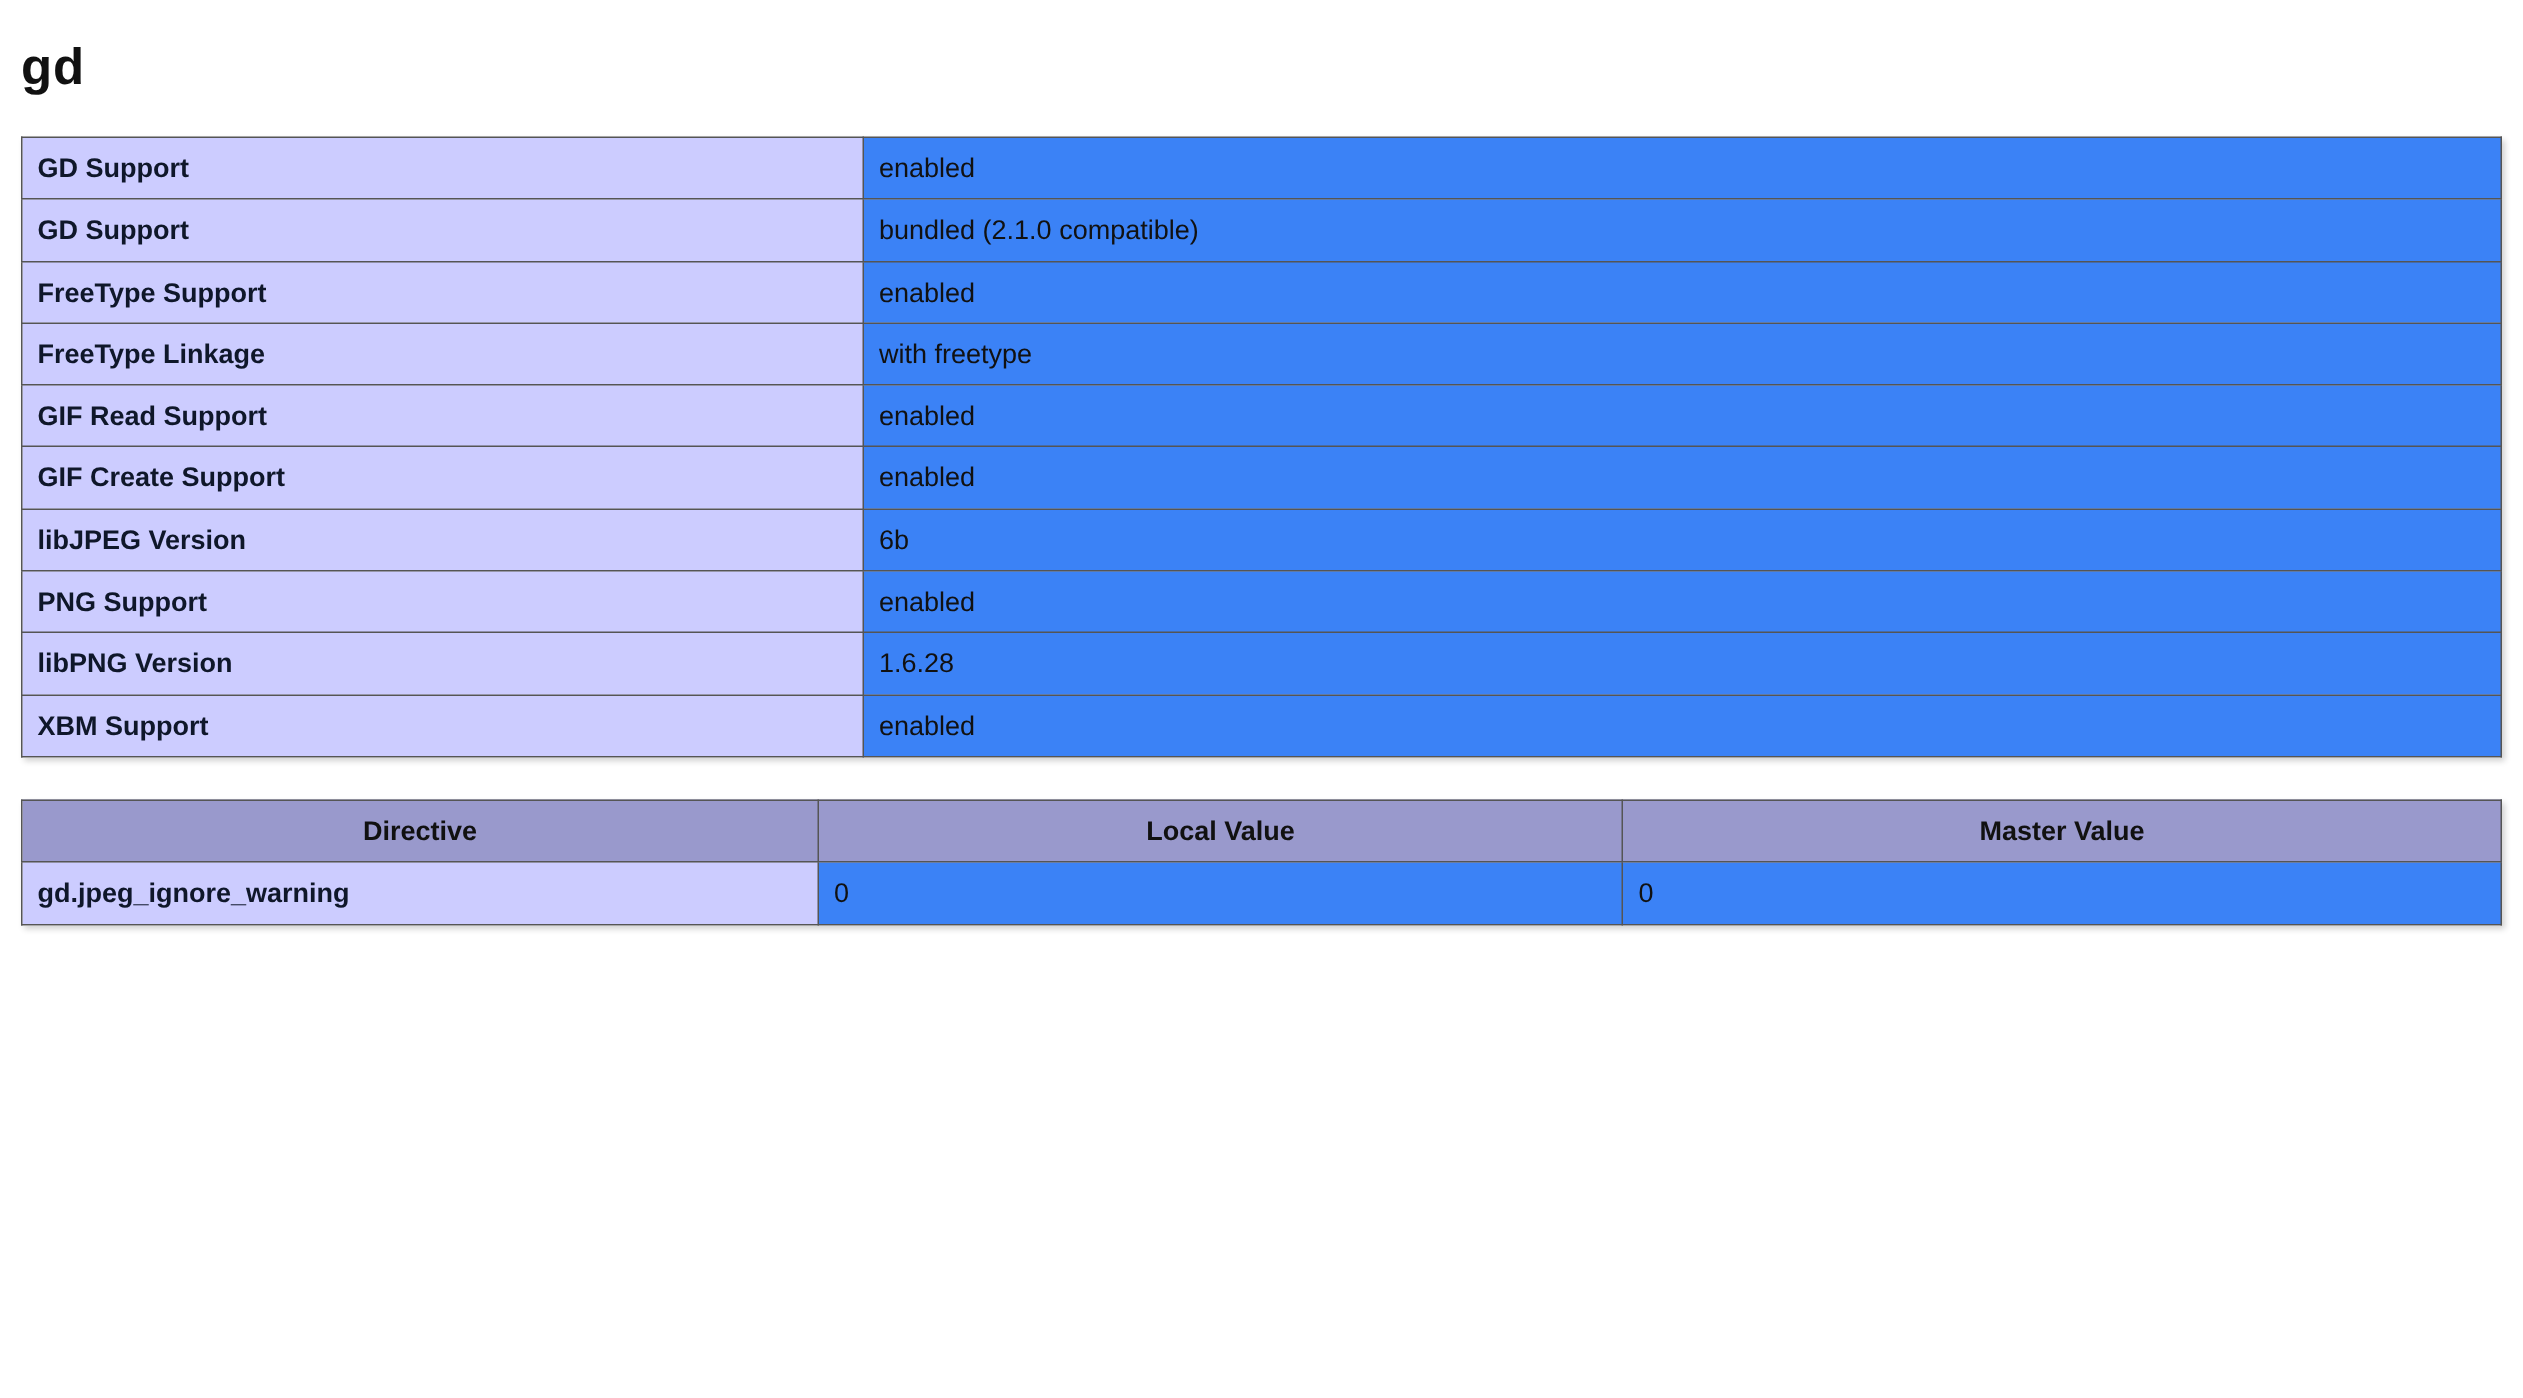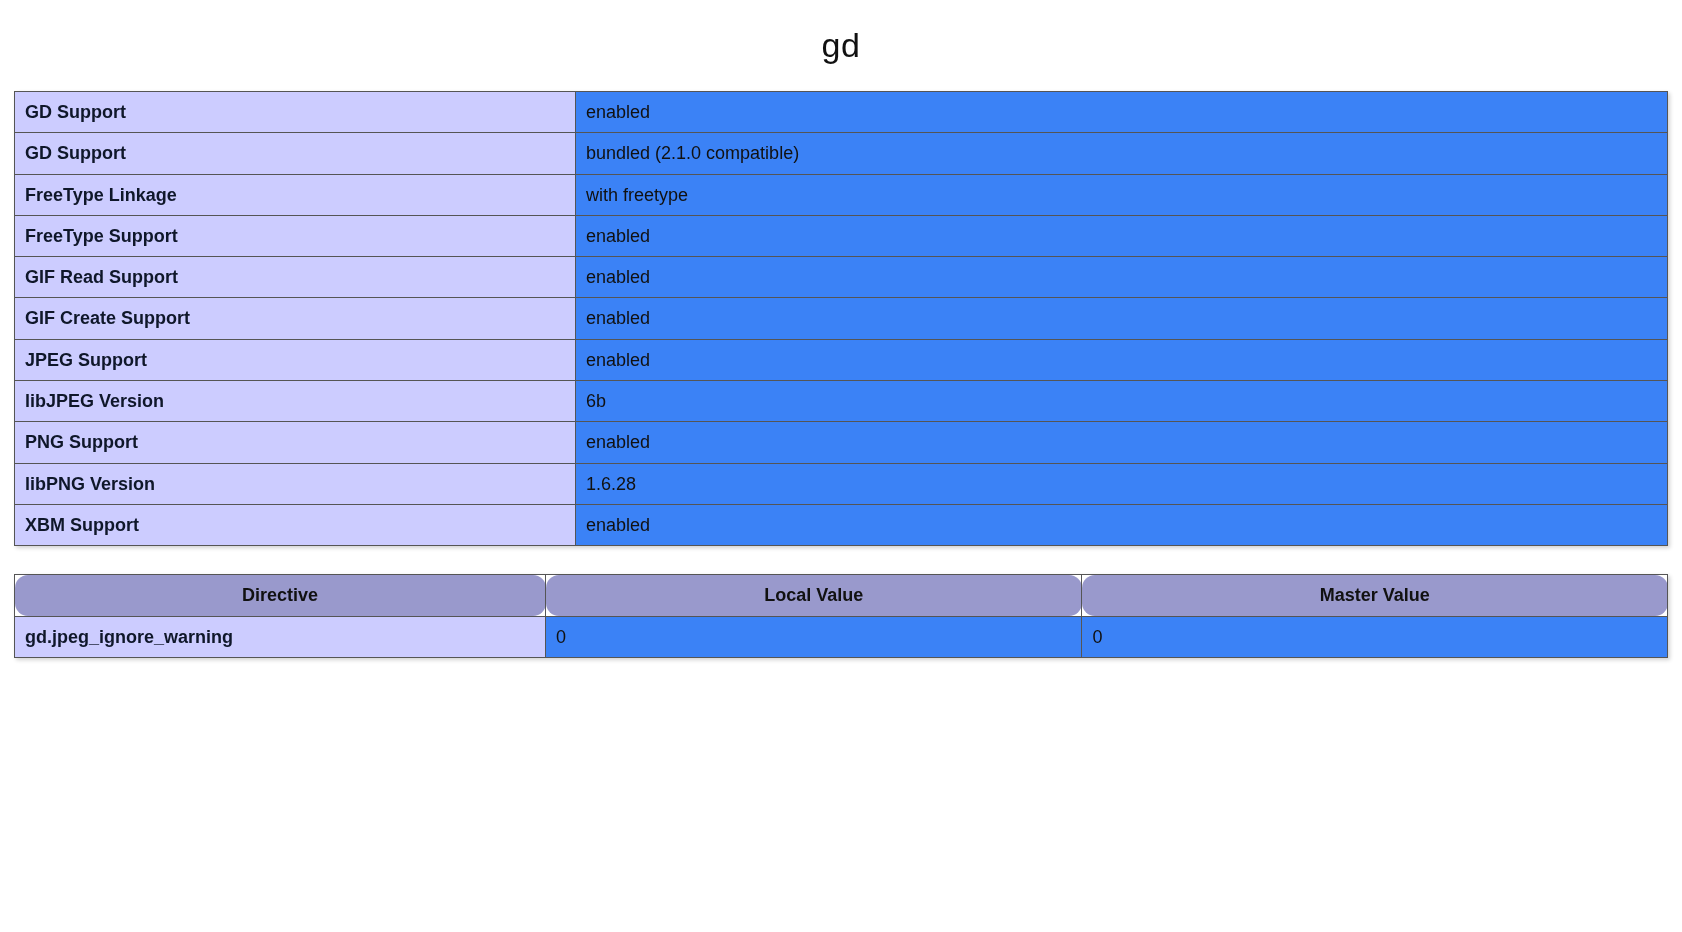--- a/index.html
+++ b/index.html
@@ -7,23 +7,23 @@
     padding: 0;
     background: #ffffff;
     font-family: "Helvetica Neue", Helvetica, Arial, sans-serif;
     color: #111;
     width: 1682px;
   }
   .page {
     padding: 18px 14px 40px 14px;
   }
   h2.section-title {
-    text-align: center;
+    text-align: left;
     font-size: 34px;
-    font-weight: 400;
+    font-weight: 700;
     margin: 8px 0 26px 0;
     letter-spacing: 0.5px;
   }
   table.phpinfo {
     width: 100%;
     border-collapse: collapse;
     box-shadow: 2px 2px 4px rgba(0,0,0,0.18);
     margin-bottom: 28px;
   }
   table.phpinfo td, table.phpinfo th {
@@ -42,21 +42,20 @@
   }
   table.phpinfo td.v {
     background-color: #3b82f6;
     color: #111;
   }
   table.phpinfo th.h {
     background-color: #9999cc;
     font-weight: 700;
     text-align: center;
     color: #111;
-    border-radius: 13px;
   }
   
   table.directives td.e { width: 510px; }
   table.directives td.v { width: auto; }
 </style>
 </head>
 <body>
 
 <div class="page">
 
@@ -66,37 +65,33 @@
     <tbody>
       <tr>
         <td class="e">GD Support</td>
         <td class="v">enabled</td>
       </tr>
       <tr>
         <td class="e">GD Support</td>
         <td class="v">bundled (2.1.0 compatible)</td>
       </tr>
       <tr>
+        <td class="e">FreeType Support</td>
+        <td class="v">enabled</td>
+      </tr>
+      <tr>
         <td class="e">FreeType Linkage</td>
         <td class="v">with freetype</td>
-      </tr>
-      <tr>
-        <td class="e">FreeType Support</td>
-        <td class="v">enabled</td>
       </tr>
       <tr>
         <td class="e">GIF Read Support</td>
         <td class="v">enabled</td>
       </tr>
       <tr>
         <td class="e">GIF Create Support</td>
-        <td class="v">enabled</td>
-      </tr>
-      <tr>
-        <td class="e">JPEG Support</td>
         <td class="v">enabled</td>
       </tr>
       <tr>
         <td class="e">libJPEG Version</td>
         <td class="v">6b</td>
       </tr>
       <tr>
         <td class="e">PNG Support</td>
         <td class="v">enabled</td>
       </tr>

